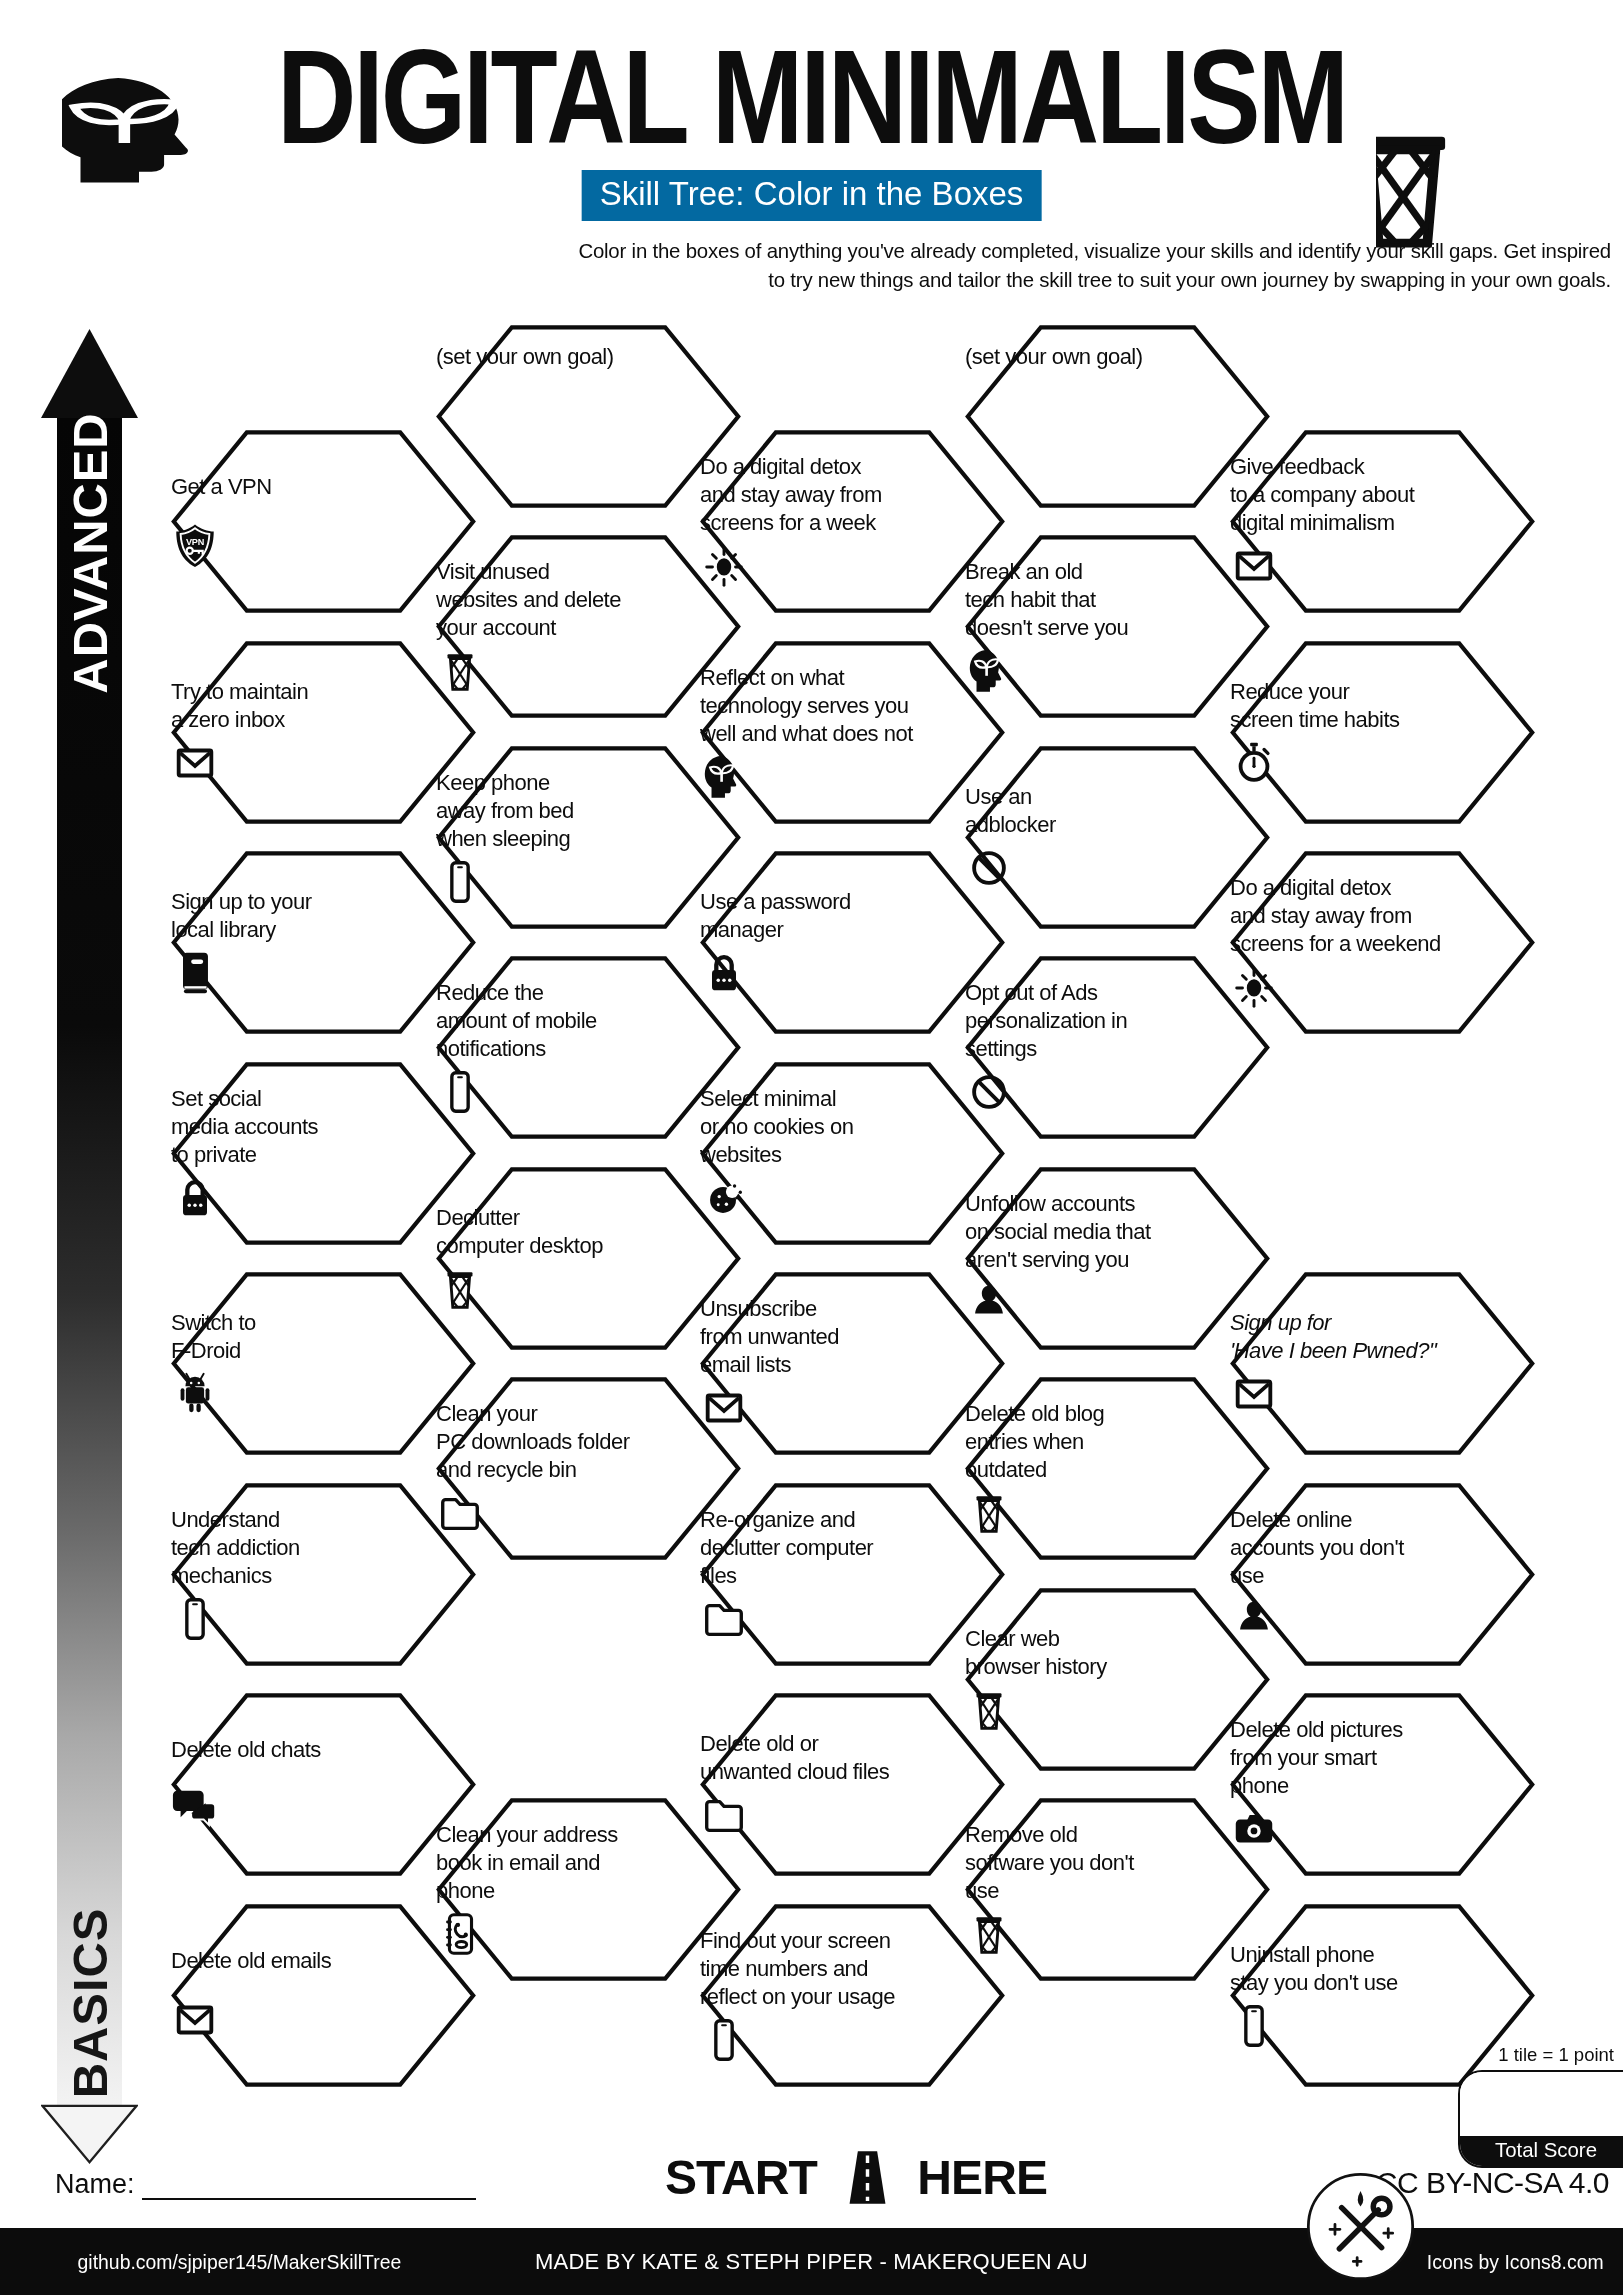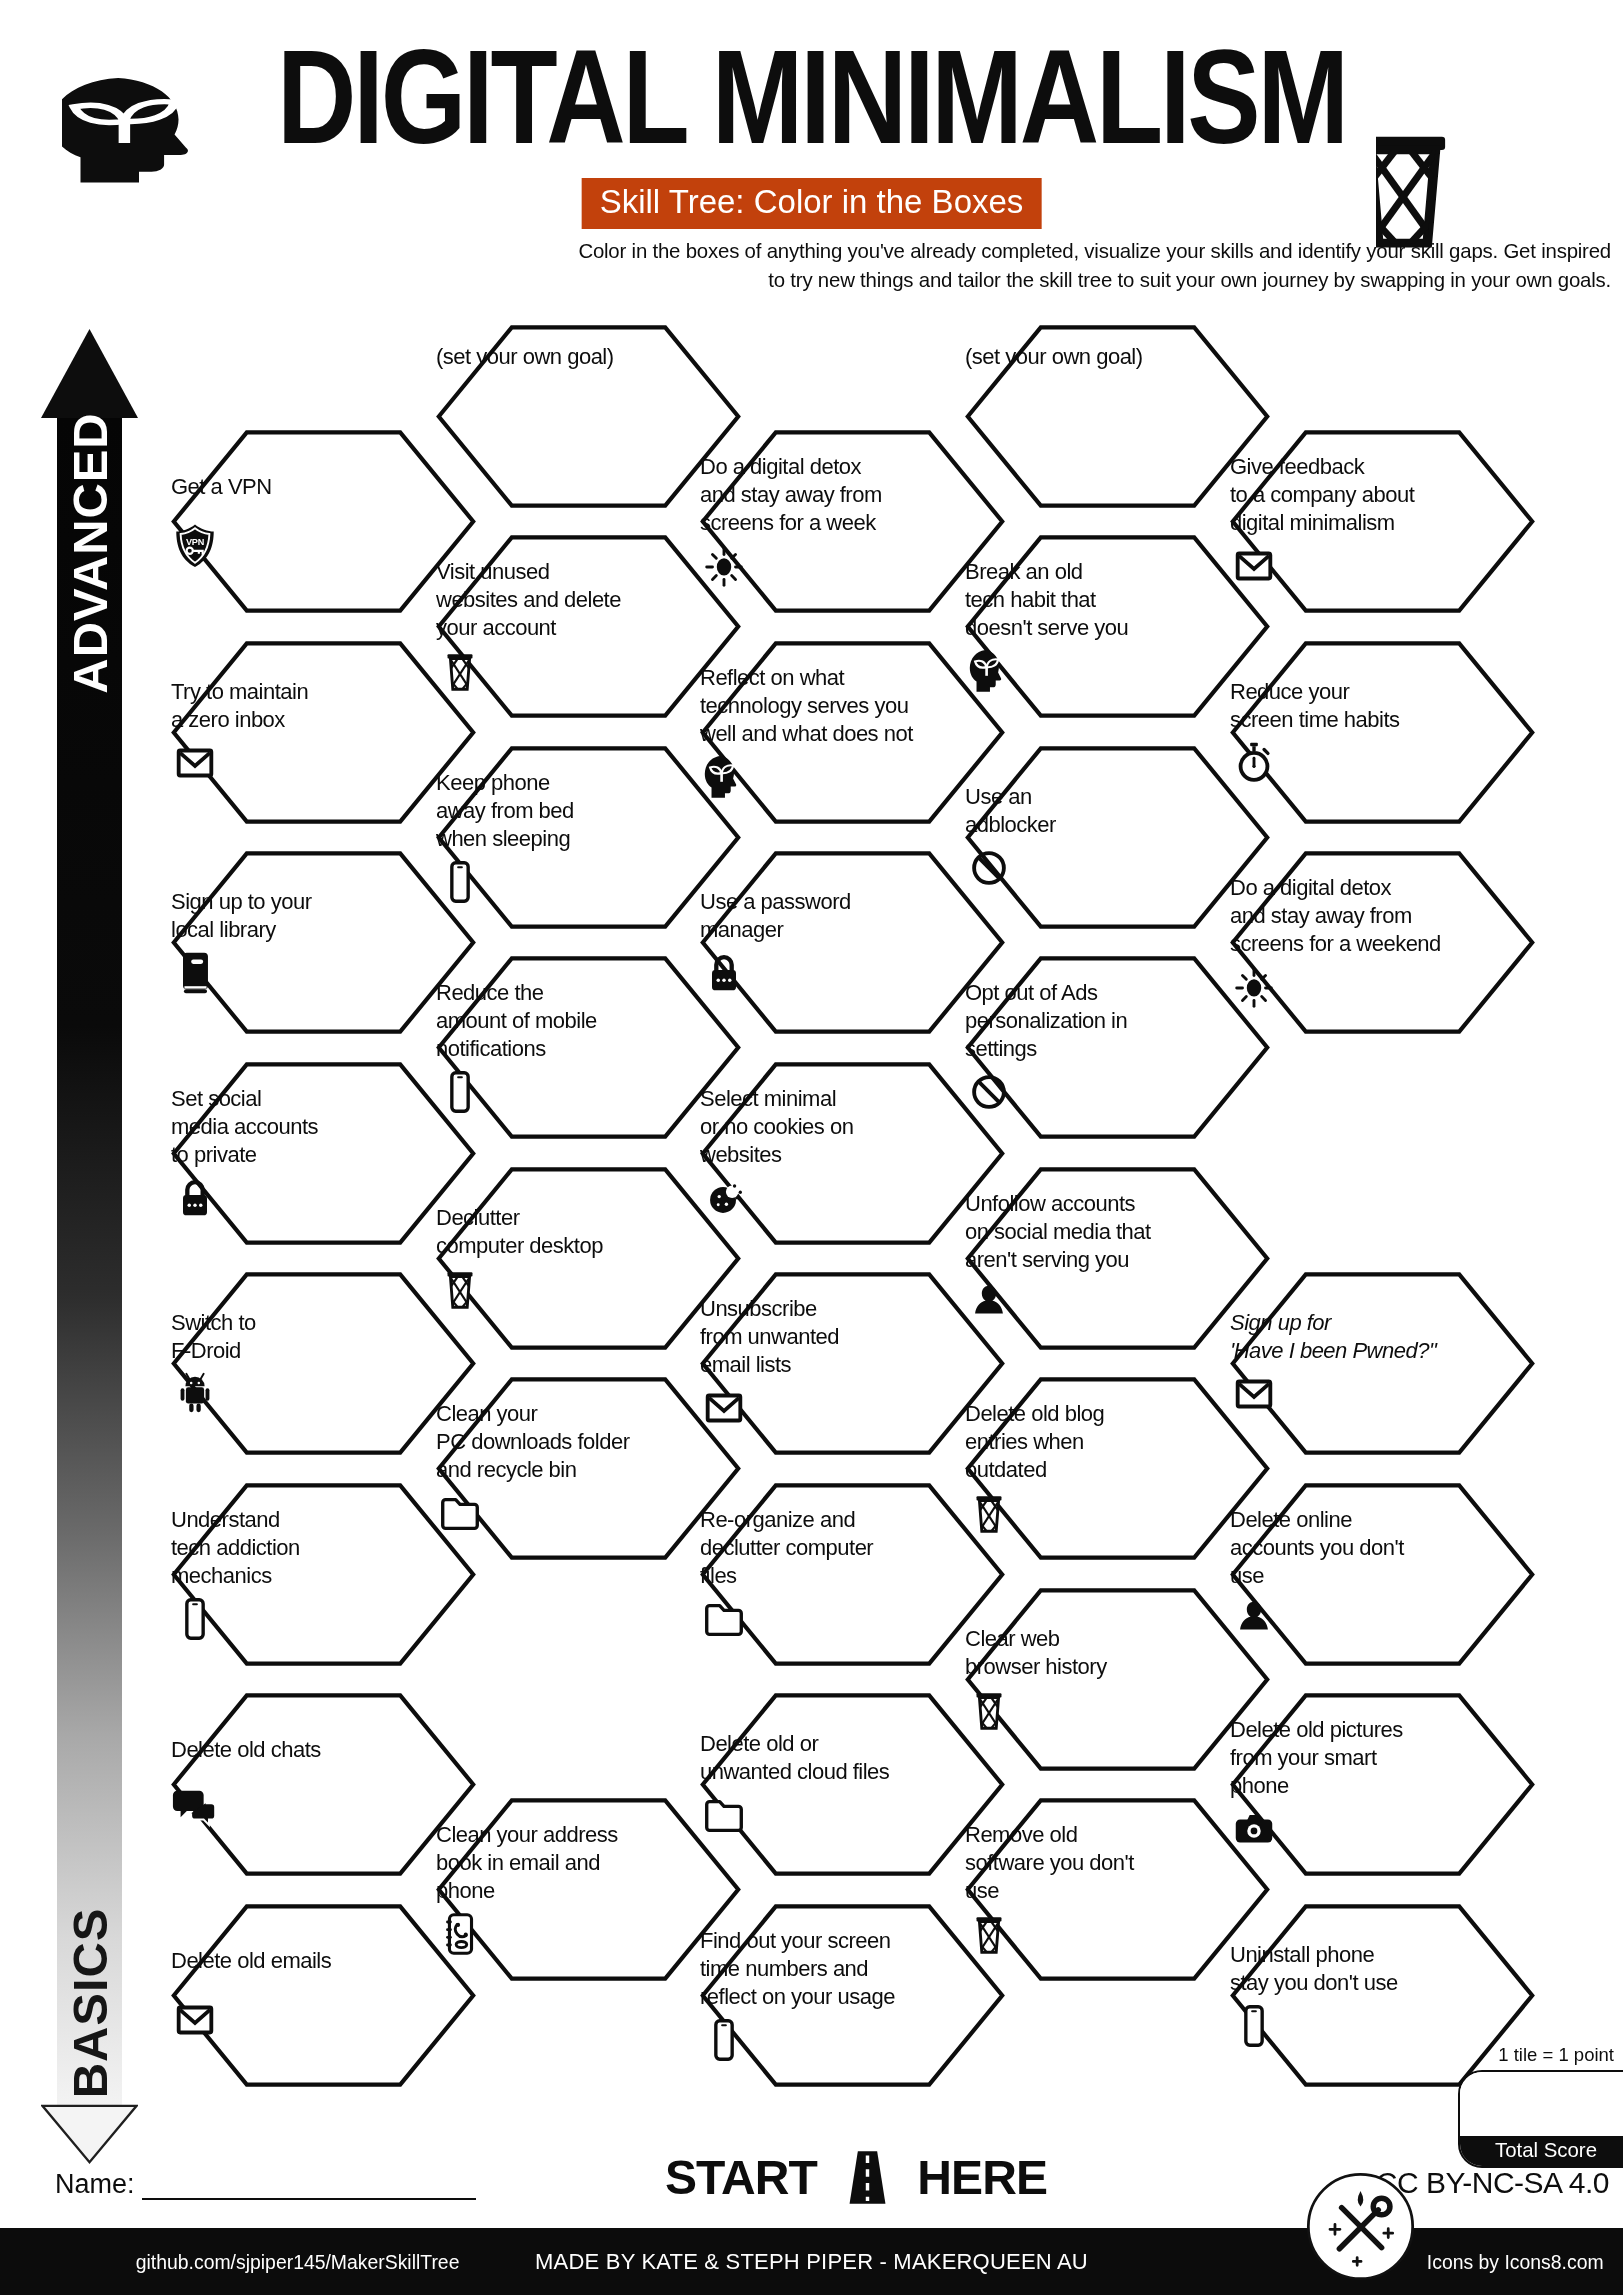--- a/index.html
+++ b/index.html
@@ -3,22 +3,22 @@
 <meta charset="utf-8">
 <style>
   html,body{margin:0;padding:0;background:#ffffff;}
   .page{position:relative;width:1623px;height:2295px;background:#ffffff;overflow:hidden;
         font-family:"Liberation Sans",sans-serif;color:#0d0d0d;}
 
   
   .poster-title{position:absolute;left:0;right:0;top:18.5px;text-align:center;
     font-size:110px;font-weight:bold;letter-spacing:-3.2px;white-space:nowrap;
     transform:scaleY(1.22);transform-origin:top center;}
-  .poster-subtitle{position:absolute;top:178px;left:50%;transform:translateX(-50%);
-    background:#c2410c;color:#fff;font-size:33px;padding:4.6px 18.5px 8.3px;white-space:nowrap;}
+  .poster-subtitle{position:absolute;top:170px;left:50%;transform:translateX(-50%);
+    background:#0369a1;color:#fff;font-size:33px;padding:4.6px 18.5px 8.3px;white-space:nowrap;}
   .desc{position:absolute;left:0;right:12px;text-align:right;font-size:20.4px;letter-spacing:-0.2px;}
   .desc1{top:240px;} .desc2{top:269px;}
   .header-head-icon{position:absolute;left:62px;top:59px;width:209px;height:162px;}
   .header-basket-icon{position:absolute;left:1376px;top:115px;width:162px;height:199px;}
 
   
   .level-arrow{position:absolute;left:41px;top:329px;width:97px;height:1835px;}
   .arrow-head-up{width:97px;height:89px;background:#0d0d0d;
     clip-path:polygon(50% 0,100% 100%,0 100%);}
   .arrow-shaft{width:65px;height:1688px;margin:0 auto;
@@ -47,21 +47,21 @@
   .name-line{flex:1;border-bottom:2.3px solid #0d0d0d;height:26px;margin-left:7.4px;}
   .tile-note{position:absolute;left:1443px;top:2044px;width:171px;text-align:right;font-size:18.5px;}
   .score-box{position:absolute;left:1458px;top:2070px;width:176px;height:98px;background:#fff;
     border:2.3px solid #0d0d0d;border-radius:24px 5.6px 5.6px 24px;overflow:hidden;display:flex;flex-direction:column;box-sizing:border-box;}
   .score-fill{flex:1;background:#fff;}
   .score-strip{height:30.5px;background:#0d0d0d;color:#fff;display:flex;align-items:center;justify-content:center;font-size:20.4px;}
   .license{position:absolute;right:14px;top:2166px;font-size:30px;letter-spacing:-0.5px;}
   .mq-logo{position:absolute;left:1305px;top:2171px;width:111px;height:111px;z-index:5;}
   .footer-bar{position:absolute;left:0;right:0;top:2228px;height:68px;background:#0c0c0c;color:#fff;
     display:flex;align-items:center;box-sizing:border-box;padding:0 19.4px;font-size:19.4px;}
-  .footer-left{flex:1;text-align:right;}
+  .footer-left{flex:1;text-align:center;}
   .footer-center{flex:1.6;text-align:center;font-size:22px;letter-spacing:0.2px;}
   .footer-right{flex:1;text-align:right;}
 </style>
 </head>
 <body>
 
 <svg width="0" height="0" style="position:absolute">
 <defs>
   <clipPath id="clip-basket">
         <path d="M30,24 h40 l-5,64 h-30 z"></path>

